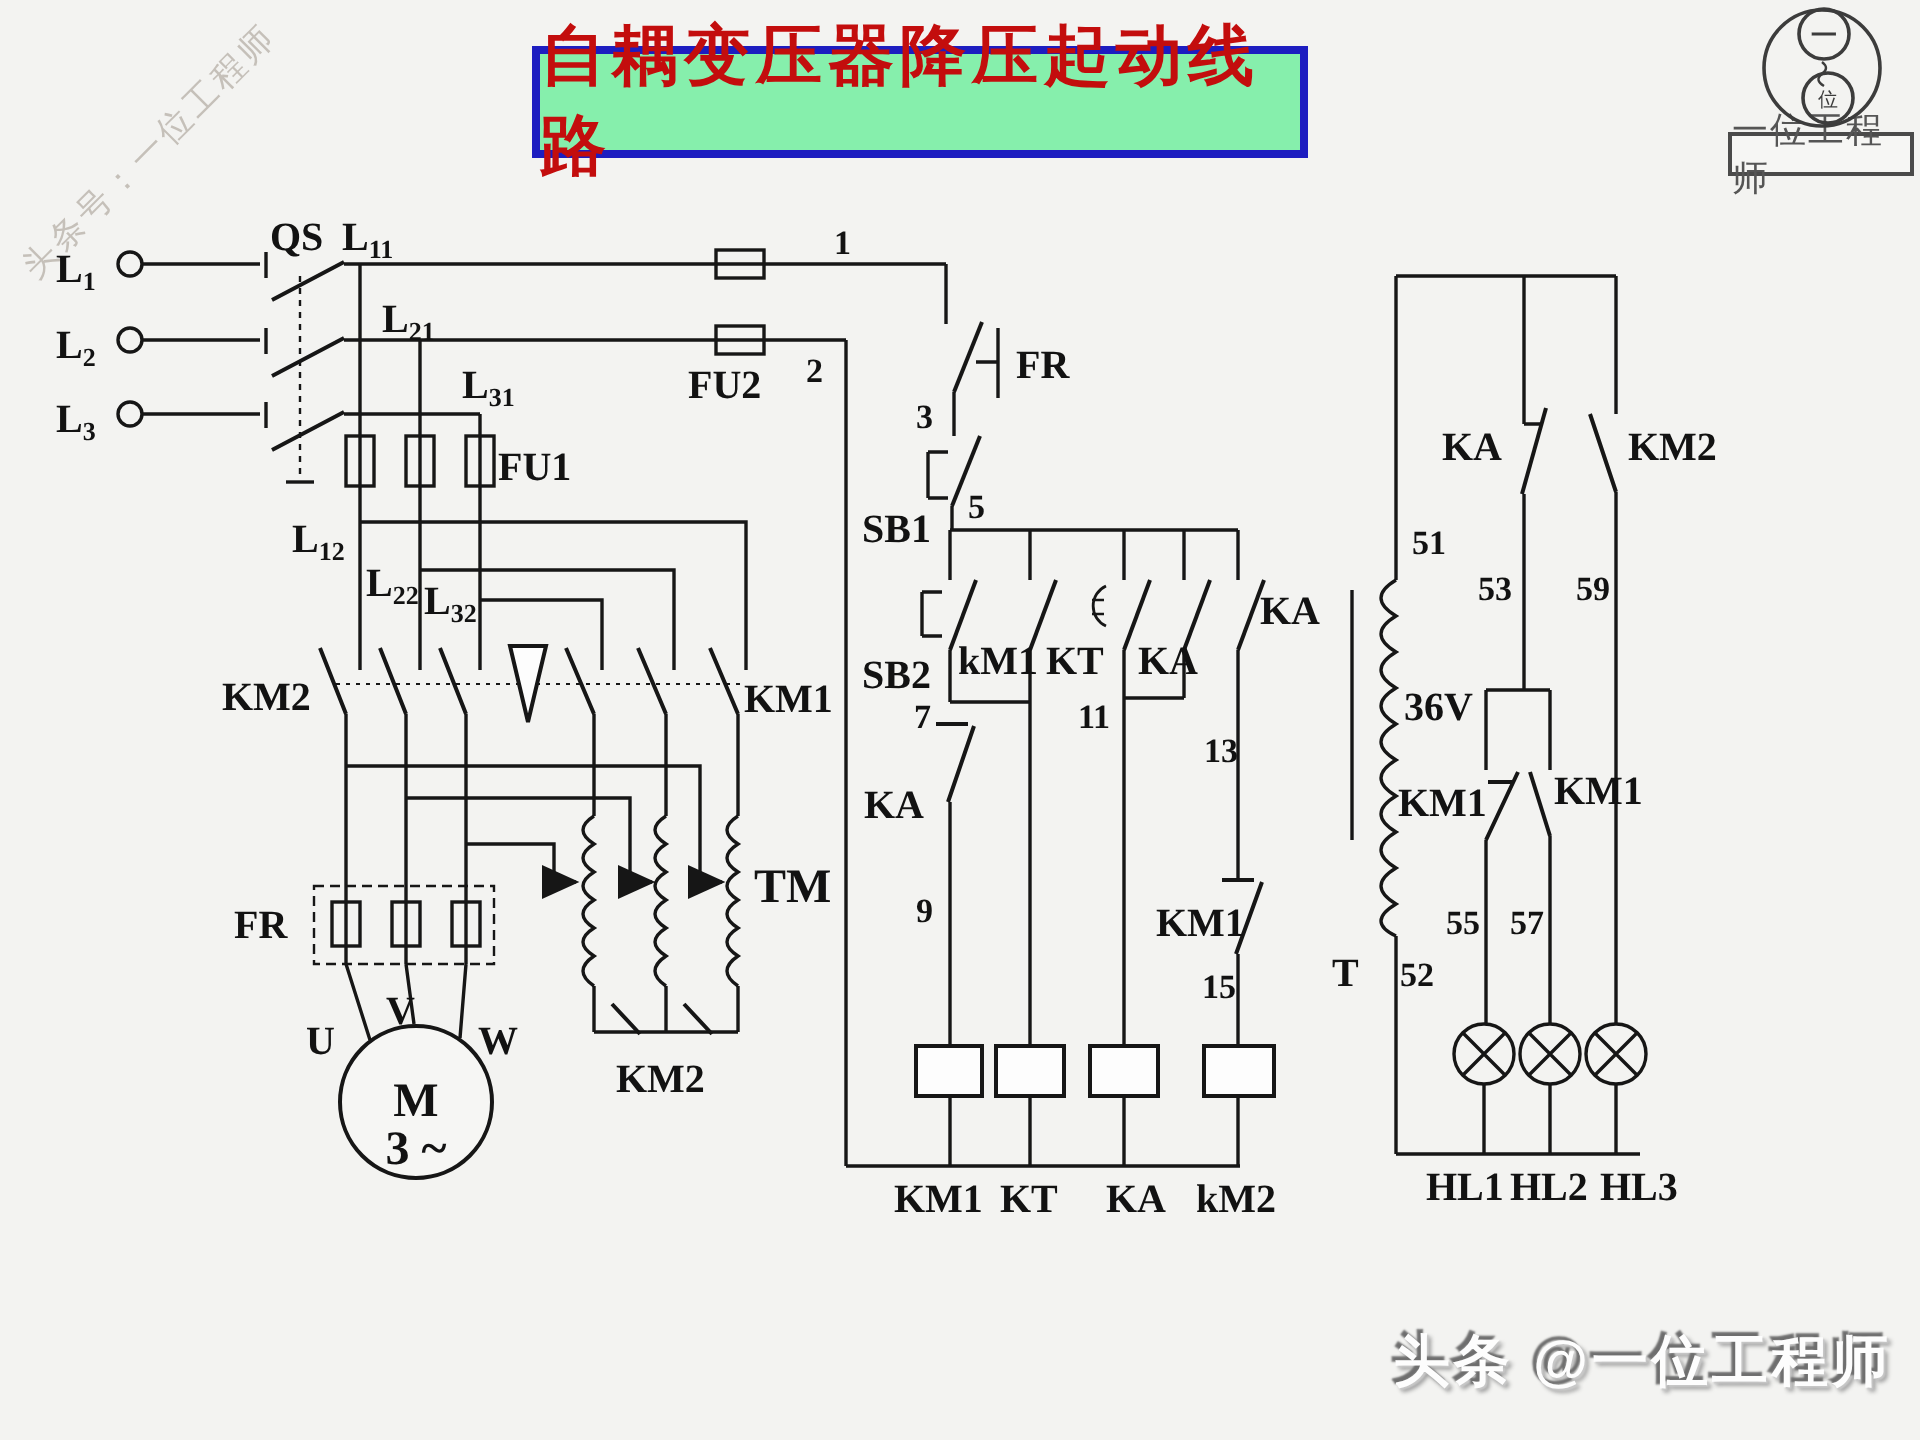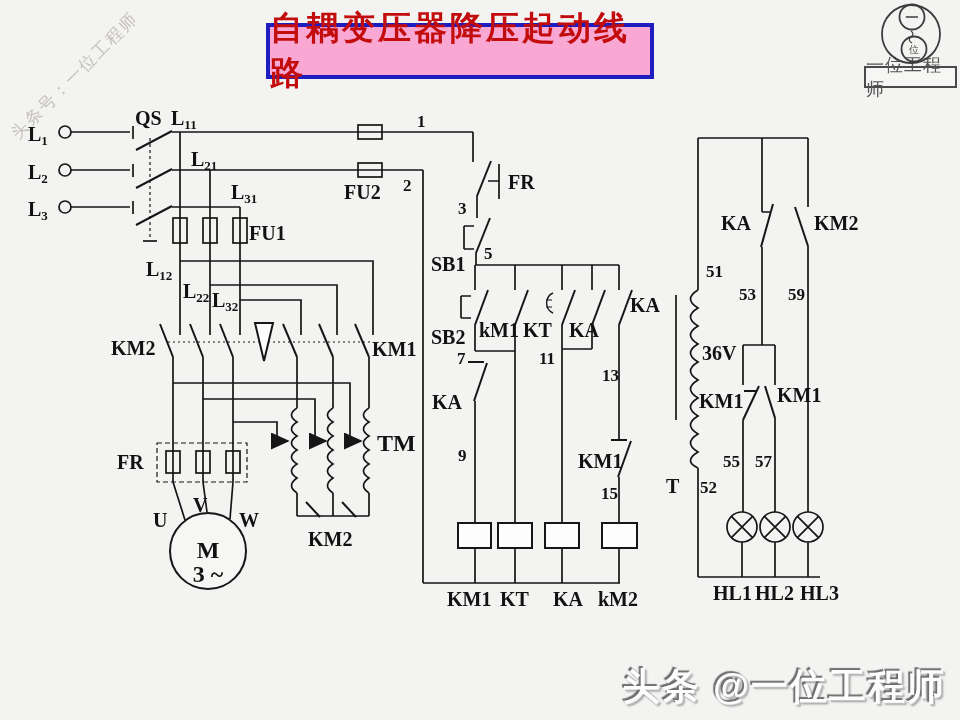--- a/index.html
+++ b/index.html
@@ -1,28 +1,28 @@
 <!DOCTYPE html>
 <html><head>
 <meta charset="utf-8">
 <style>
   html,body{margin:0;padding:0;}
   body{width:960px;height:720px;overflow:hidden;background:#f3f3f1;
        font-family:"Liberation Serif","DejaVu Serif",serif;}
   .stage{position:relative;width:960px;height:720px;background:#f3f3f1;}
   svg{position:absolute;left:0;top:0;}
   .titlebox{position:absolute;left:266px;top:23px;width:388px;height:56px;
-    background:#f9a8d4;border:4px solid #1d1dc0;box-sizing:border-box;
+    background:#86efac;border:4px solid #1d1dc0;box-sizing:border-box;
     display:flex;align-items:center;justify-content:flex-start;}
   .titlebox span{color:#c30d0d;font-size:33px;font-weight:bold;letter-spacing:3px;
     font-family:"Liberation Serif","DejaVu Serif",serif;}
   .watermark{position:absolute;left:6px;top:128px;width:240px;
     transform:rotate(-45deg);transform-origin:0 0;
     color:rgba(172,165,155,0.65);font-size:17px;letter-spacing:2px;white-space:nowrap;}
-  .credit{position:absolute;right:14px;top:662px;font-size:37px;font-weight:bold;
+  .credit{position:absolute;right:14px;top:662px;font-size:28px;font-weight:bold;
     font-family:"Liberation Sans","DejaVu Sans",sans-serif;color:#fdfdfd;
     text-shadow:-2px -2px 1px #6e6e6e,1px 1px 1px #c8c8c8,2px 2px 2px #9a9a9a;
     letter-spacing:2px;}
   .logo-rect{position:absolute;left:864px;top:66px;width:93px;height:22px;
     border:2px solid #4a4a4a;box-sizing:border-box;display:flex;align-items:center;
     justify-content:center;font-size:18px;color:#555;letter-spacing:1px;background:#f6f6f4;}
   text{fill:#121212;font-family:"Liberation Serif","DejaVu Serif",serif;font-weight:bold;}
   .lb{font-size:20px;}       
   .num{font-size:17px;}      
   .sub{font-size:13px;}

